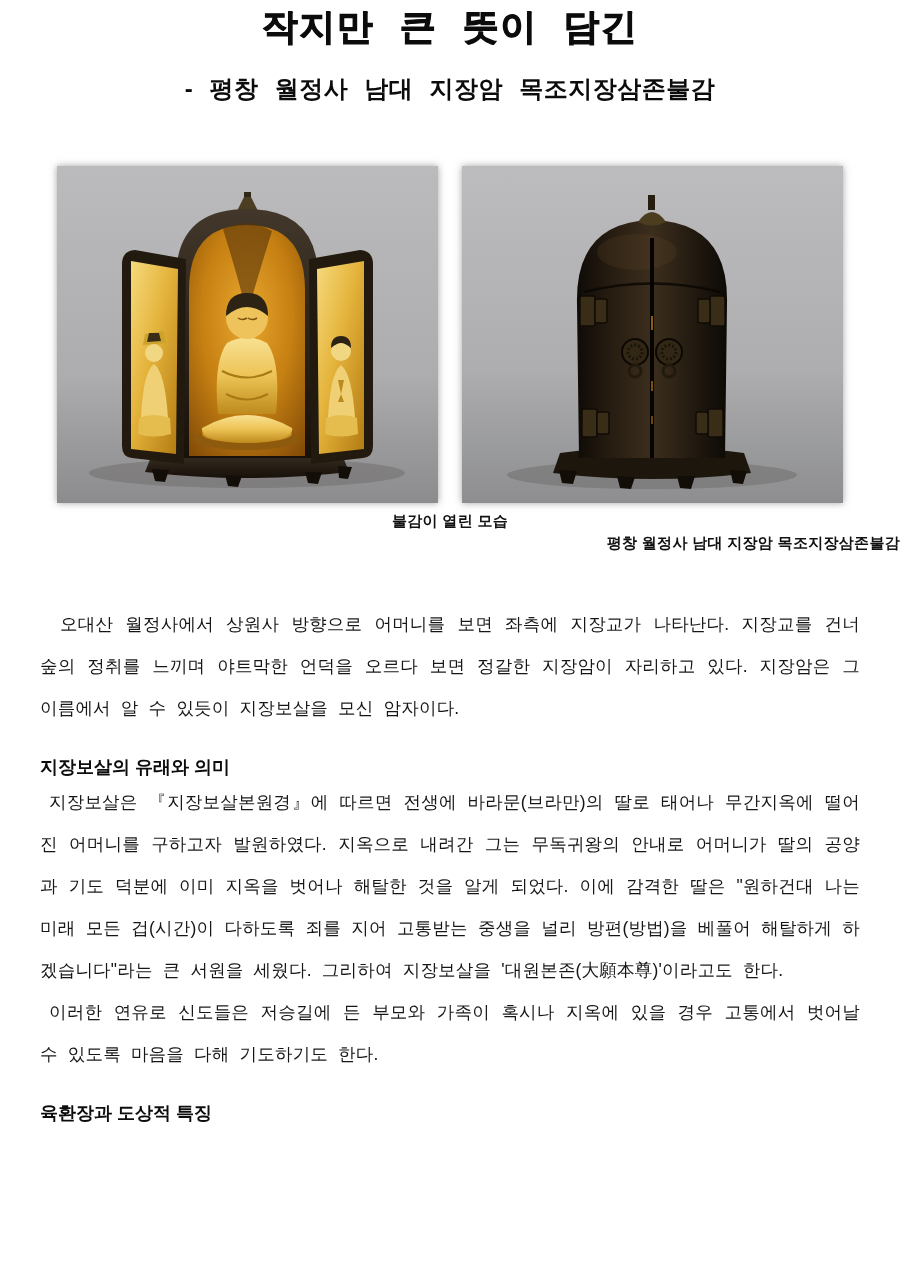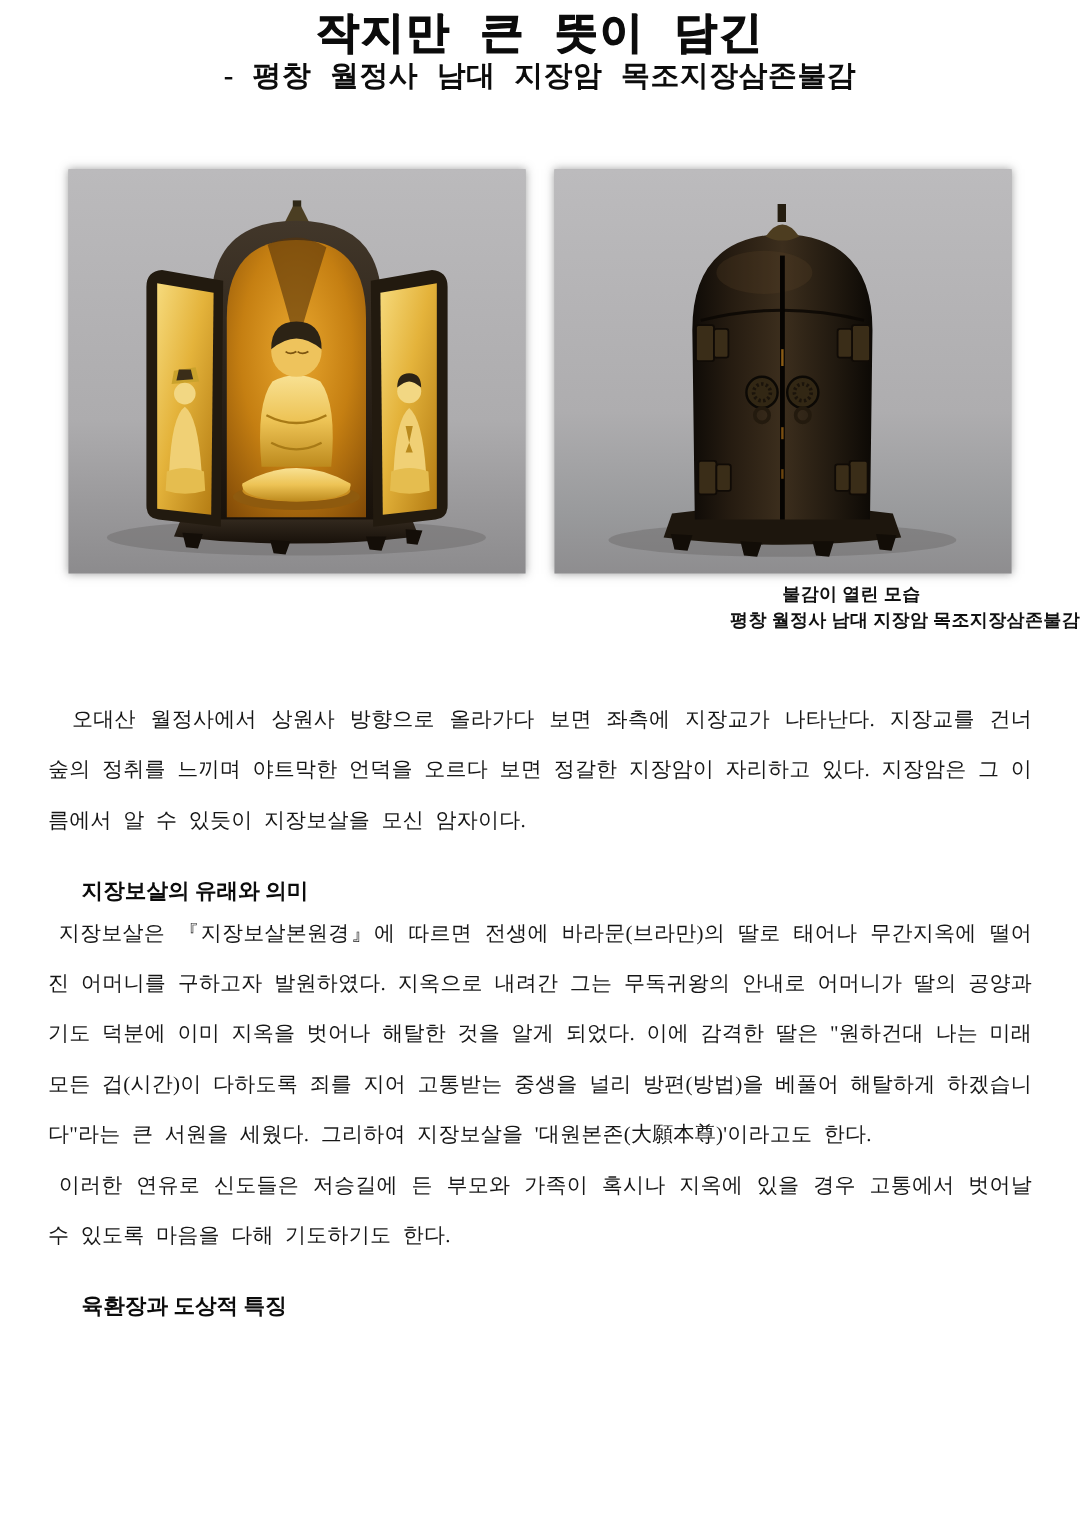--- a/index.html
+++ b/index.html
@@ -1,63 +1,63 @@
 <!DOCTYPE html>
 <html><head>
 <meta charset="utf-8">
 <style>
   * { margin:0; padding:0; box-sizing:border-box; }
   html,body { background:#ffffff; }
   .page {
     width:900px; height:1272px; margin:0 auto; background:#ffffff;
     overflow:hidden; color:#111;
-    font-family:Liberation Serif, serif;
+    font-family:Liberation Sans, sans-serif;
   }
   .title {
     margin-top:5px; text-align:center;
     font-size:36px; line-height:44px; font-weight:900;
     letter-spacing:1.5px; word-spacing:14px; color:#0c0c0c;
     -webkit-text-stroke:1px #0c0c0c;
   }
   .subtitle {
-    text-align:center;
+    margin-top:25px; text-align:center;
     font-size:24px; line-height:30px; font-weight:800;
     letter-spacing:0.5px; word-spacing:9px; color:#0c0c0c;
   }
   .figures {
     margin-top:62px; display:flex; justify-content:center; gap:24px;
   }
   .figure {
     width:381px; height:337px; flex:0 0 auto;
     box-shadow:0 0 7px rgba(70,70,70,0.5);
     background:#b2b1b3;
   }
   .figure svg { display:block; width:100%; height:100%; }
   .captions {
-    margin-top:8px; display:flex; justify-content:flex-end; gap:42px;
+    margin-top:8px; display:flex; justify-content:center; gap:42px;
   }
   .caption {
     width:381px; text-align:center;
     font-size:15px; line-height:20px; font-weight:700; letter-spacing:0.3px;
   }
   .shared-caption {
     margin-top:2px; text-align:right;
     font-size:15px; line-height:20px; font-weight:700; letter-spacing:0.3px;
   }
   .article { margin-top:50px; padding:0 40px; }
   .para {
     font-size:17.5px; line-height:42px; color:#161616;
     text-align:justify; text-justify:inter-word;
     word-spacing:5px; letter-spacing:0.2px;
     text-indent:9px;
   }
   .para.intro { text-indent:20px; }
   .section-heading {
     margin-top:26px; margin-bottom:2px;
-    font-size:18px; line-height:24px; font-weight:800; color:#0c0c0c;margin-left:28px;
+    font-size:18px; line-height:24px; font-weight:800; color:#0c0c0c;
   }
 </style>
 </head>
 <body>
 
 <div class="page">
 
   <div class="title">작지만 큰 뜻이 담긴</div>
   <div class="subtitle">- 평창 월정사 남대 지장암 목조지장삼존불감</div>
 
@@ -190,21 +190,21 @@
       </svg>
     </div>
   </div>
 
   <div class="captions">
     <div class="caption">불감이 열린 모습</div>
   </div>
   <div class="shared-caption">평창 월정사 남대 지장암 목조지장삼존불감</div>
 
   <div class="article">
-    <p class="para intro">오대산 월정사에서 상원사 방향으로 올라가다 보면 좌측에 지장교가 나타난다. 지장교를 건너 숲의 정취를 느끼며 야트막한 언덕을 오르다 보면 정갈한 지장암이 자리하고 있다. 지장암은 그 이름에서 알 수 있듯이 지장보살을 모신 암자이다.</p>
+    <p class="para intro">오대산 월정사에서 상원사 방향으로 어머니를 보면 좌측에 지장교가 나타난다. 지장교를 건너 숲의 정취를 느끼며 야트막한 언덕을 오르다 보면 정갈한 지장암이 자리하고 있다. 지장암은 그 이름에서 알 수 있듯이 지장보살을 모신 암자이다.</p>
 
     <h2 class="section-heading">지장보살의 유래와 의미</h2>
     <p class="para">지장보살은 『지장보살본원경』에 따르면 전생에 바라문(브라만)의 딸로 태어나 무간지옥에 떨어진 어머니를 구하고자 발원하였다. 지옥으로 내려간 그는 무독귀왕의 안내로 어머니가 딸의 공양과 기도 덕분에 이미 지옥을 벗어나 해탈한 것을 알게 되었다. 이에 감격한 딸은 "원하건대 나는 미래 모든 겁(시간)이 다하도록 죄를 지어 고통받는 중생을 널리 방편(방법)을 베풀어 해탈하게 하겠습니다"라는 큰 서원을 세웠다. 그리하여 지장보살을 '대원본존(大願本尊)'이라고도 한다.</p>
     <p class="para">이러한 연유로 신도들은 저승길에 든 부모와 가족이 혹시나 지옥에 있을 경우 고통에서 벗어날 수 있도록 마음을 다해 기도하기도 한다.</p>
 
     <h2 class="section-heading">육환장과 도상적 특징</h2>
   </div>
 
 </div>
 

